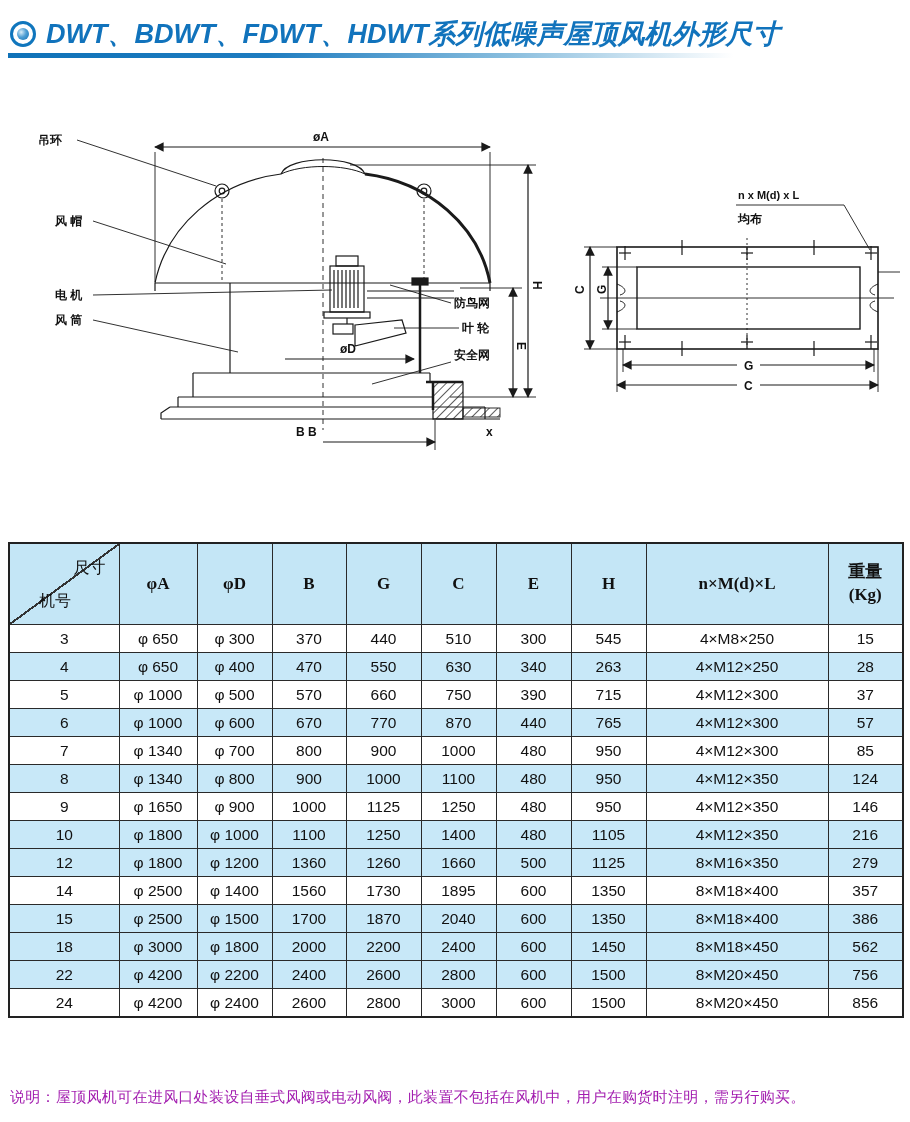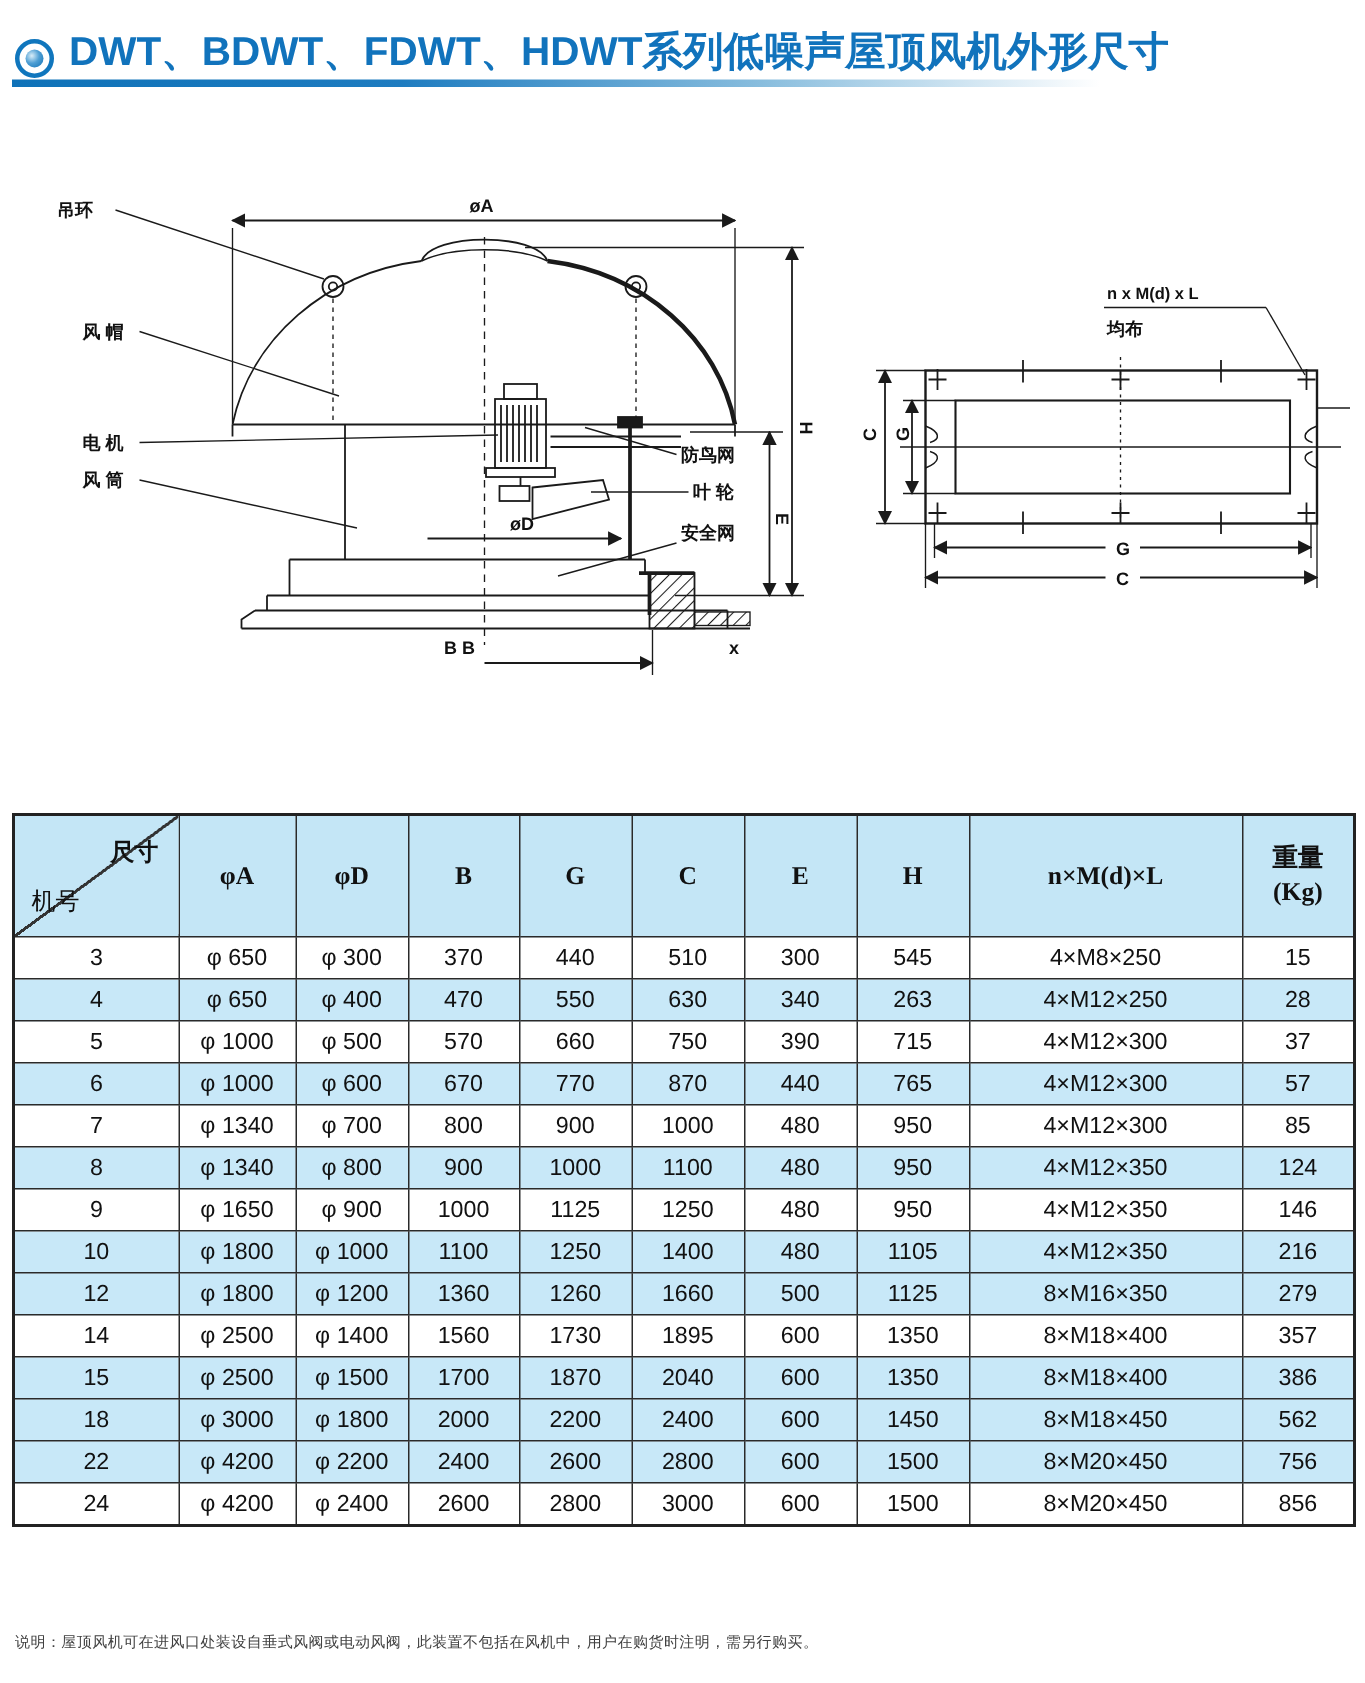--- a/index.html
+++ b/index.html
@@ -1,21 +1,21 @@
 <!DOCTYPE html>
 <html><head>
 <meta charset="utf-8">
 <style>
   html,body{margin:0;padding:0;}
   body{
     width:910px;height:1122px;position:relative;background:#ffffff;
     font-family:"Liberation Sans",sans-serif;color:#1a1a1a;overflow:hidden;
   }
   
-  .hdr{position:absolute;left:10px;top:16px;display:flex;align-items:flex-end;gap:10px;}
+  .hdr{position:absolute;left:10px;top:16px;display:flex;align-items:center;gap:10px;font-style:italic;}
   .bull{width:20px;height:20px;border:3px solid #1076bd;border-radius:50%;
         display:inline-flex;align-items:center;justify-content:center;flex:0 0 auto;}
   .bull-inner{width:12px;height:12px;border-radius:50%;
         background:radial-gradient(circle at 35% 35%, #d9edf8, #4f9fd4 45%, #0f6fb4);}
   .title{font-size:27px;font-weight:bold;color:#1173bc;white-space:nowrap;}
   .title-underline{position:absolute;left:8px;top:53px;width:740px;height:5px;
         background:linear-gradient(90deg,#0f72b8 0%,#1e7cc0 35%,#8abede 68%,rgba(255,255,255,0) 98%);}
   
   .diag-left{position:absolute;left:30px;top:120px;width:530px;height:345px;}
   .diag-right{position:absolute;left:572px;top:182px;width:330px;height:245px;}
@@ -25,27 +25,27 @@
         table-layout:fixed;border:2.5px solid #222;}
   table.spec th, table.spec td{border:1.6px solid #2a2a2a;text-align:center;vertical-align:middle;
         padding:0;font-size:15.5px;color:#111;}
   table.spec thead th{background:#c4e6f6;height:80px;font-weight:bold;
         font-family:"Liberation Serif","Liberation Sans",serif;font-size:17px;}
   table.spec td{height:27px;background:#ffffff;font-weight:normal;}
   table.spec tr.stripe td{background:#c8e8f8;}
   th.corner{position:relative;
         background:linear-gradient(to bottom right,#c4e6f6 calc(50% - 1px),#333 calc(50% - 1px),
                    #333 calc(50% + 1px),#c4e6f6 calc(50% + 1px)) !important;}
-  th.corner .c-top{position:absolute;top:14px;right:13px;font-weight:bold;
+  th.corner .c-top{position:absolute;top:14px;right:13px;font-weight:normal;
         font-family:"Liberation Sans",sans-serif;font-size:16px;}
-  th.corner .c-bot{position:absolute;bottom:12px;left:11px;font-weight:normal;
+  th.corner .c-bot{position:absolute;bottom:12px;left:29px;font-weight:normal;
         font-family:"Liberation Sans",sans-serif;font-size:16px;}
   th.wt{white-space:pre-line;line-height:1.35;}
   
-  .note{position:absolute;left:10px;top:1088px;font-size:10px;color:#404040;letter-spacing:.3px;}
+  .note{position:absolute;left:10px;top:1088px;font-size:15px;color:#a21caf;letter-spacing:.3px;}
 </style>
 </head>
 <body>
 
 <div class="hdr">
   <span class="bull">
       <span class="bull-inner"></span>
     </span>
   <span class="title">DWT、BDWT、FDWT、HDWT系列低噪声屋顶风机外形尺寸</span>
 </div>

